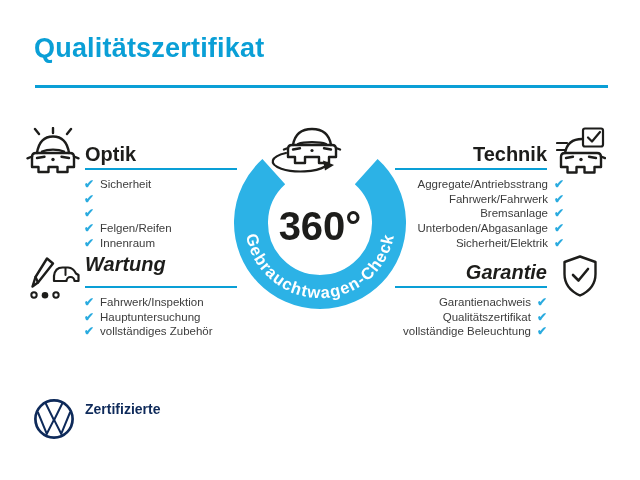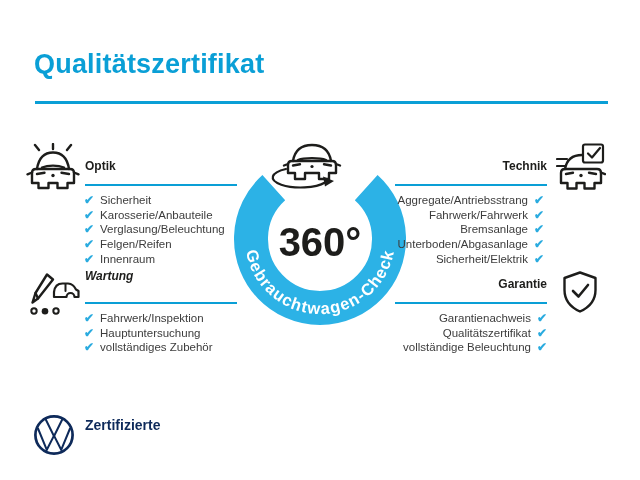--- a/index.html
+++ b/index.html
@@ -1,29 +1,29 @@
 <!DOCTYPE html>
 <html style="--brand: #0a9fd6; --ring: #2cb2e6; --check: #2aabdf; --dark: #1d1d1b; --navy: #0e2a5a; --item: #3c3c3c;"><head>
 <meta charset="utf-8">
 <style>
   :root{
     --brand:#0a9fd6; --ring:#2cb2e6; --check:#2aabdf;
     --dark:#1d1d1b; --navy:#0e2a5a; --item:#3c3c3c;
   }
   html,body{margin:0;padding:0;background:#fff;}
   .page{position:relative;width:640px;height:446px;background:#fff;overflow:hidden;
-        font-family:"Liberation Sans", sans-serif;margin-top:16px;}
+        font-family:"Liberation Sans", sans-serif;}
   .abs{position:absolute;}
 
   
   .page-title{left:34px;top:33px;font-size:27px;font-weight:bold;color:var(--brand);letter-spacing:0.2px;}
   .header-rule{left:35px;top:85px;width:573px;height:2.5px;background:var(--brand);}
 
   
-  .sec-title{font-size:12px;font-weight:bold;color:var(--dark);}
+  .sec-title{font-size:20px;font-weight:bold;color:var(--dark);}
   .sec-rule{width:152px;height:2px;background:var(--brand);}
   .check-list{list-style:none;margin:0;padding:0;}
   .check-list li{height:14.6px;display:flex;align-items:center;gap:6px;
                  font-size:11.5px;color:var(--item);white-space:nowrap;}
   .check-list.right li{justify-content:flex-end;}
   .check{color:var(--check);font-size:12px;font-weight:bold;line-height:1;}
 
   
   .optik-icon{left:26px;top:127px;}
   .optik-title{left:85px;top:143px;}
@@ -31,24 +31,24 @@
   .optik-list{left:84px;top:177px;}
 
   .wartung-icon{left:26px;top:255px;}
   .wartung-title{left:85px;top:253px;font-style:italic;}
   .wartung-rule{left:85px;top:286px;}
   .wartung-list{left:84px;top:295px;}
 
   .technik-icon{left:556px;top:126px;}
   .technik-title{right:93px;top:143px;text-align:center;}
   .technik-rule{left:395px;top:168px;}
-  .technik-list{right:96px;top:177px;width:220px;}
+  .technik-list{right:76px;top:177px;width:220px;}
 
   .garantie-icon{left:562px;top:255px;}
-  .garantie-title{right:93px;top:261px;text-align:right;}
+  .garantie-title{right:93px;top:261px;text-align:right;font-style:italic;}
   .garantie-rule{left:395px;top:286px;}
   .garantie-list{right:93px;top:295px;width:220px;}
 
   .ring-svg{left:220px;top:123px;}
   .ring-arc{stroke:var(--ring);fill:none;stroke-width:34;stroke-linecap:butt;}
   .ring-text{fill:#ffffff;font-size:16.5px;font-weight:bold;letter-spacing:1.1px;
              font-family:"Liberation Sans", sans-serif;}
   .degree-text{fill:var(--dark);font-size:40px;font-weight:bold;
                font-family:"Liberation Sans", sans-serif;}
 
@@ -98,25 +98,23 @@
   </svg>
   <div class="abs sec-title optik-title">Optik</div>
   <div class="abs sec-rule optik-rule"></div>
   <ul class="abs check-list optik-list">
       <li>
         <span class="check">✔</span>
         <span class="item-label">Sicherheit</span>
       </li>
       <li>
         <span class="check">✔</span>
-        <span class="item-label">Karosserie/Anbauteile</span>
-      </li>
-      <li>
-        <span class="check">✔</span>
-        <span class="item-label">Verglasung/Beleuchtung</span>
+      </li>
+      <li>
+        <span class="check">✔</span>
       </li>
       <li>
         <span class="check">✔</span>
         <span class="item-label">Felgen/Reifen</span>
       </li>
       <li>
         <span class="check">✔</span>
         <span class="item-label">Innenraum</span>
       </li>
     </ul>

